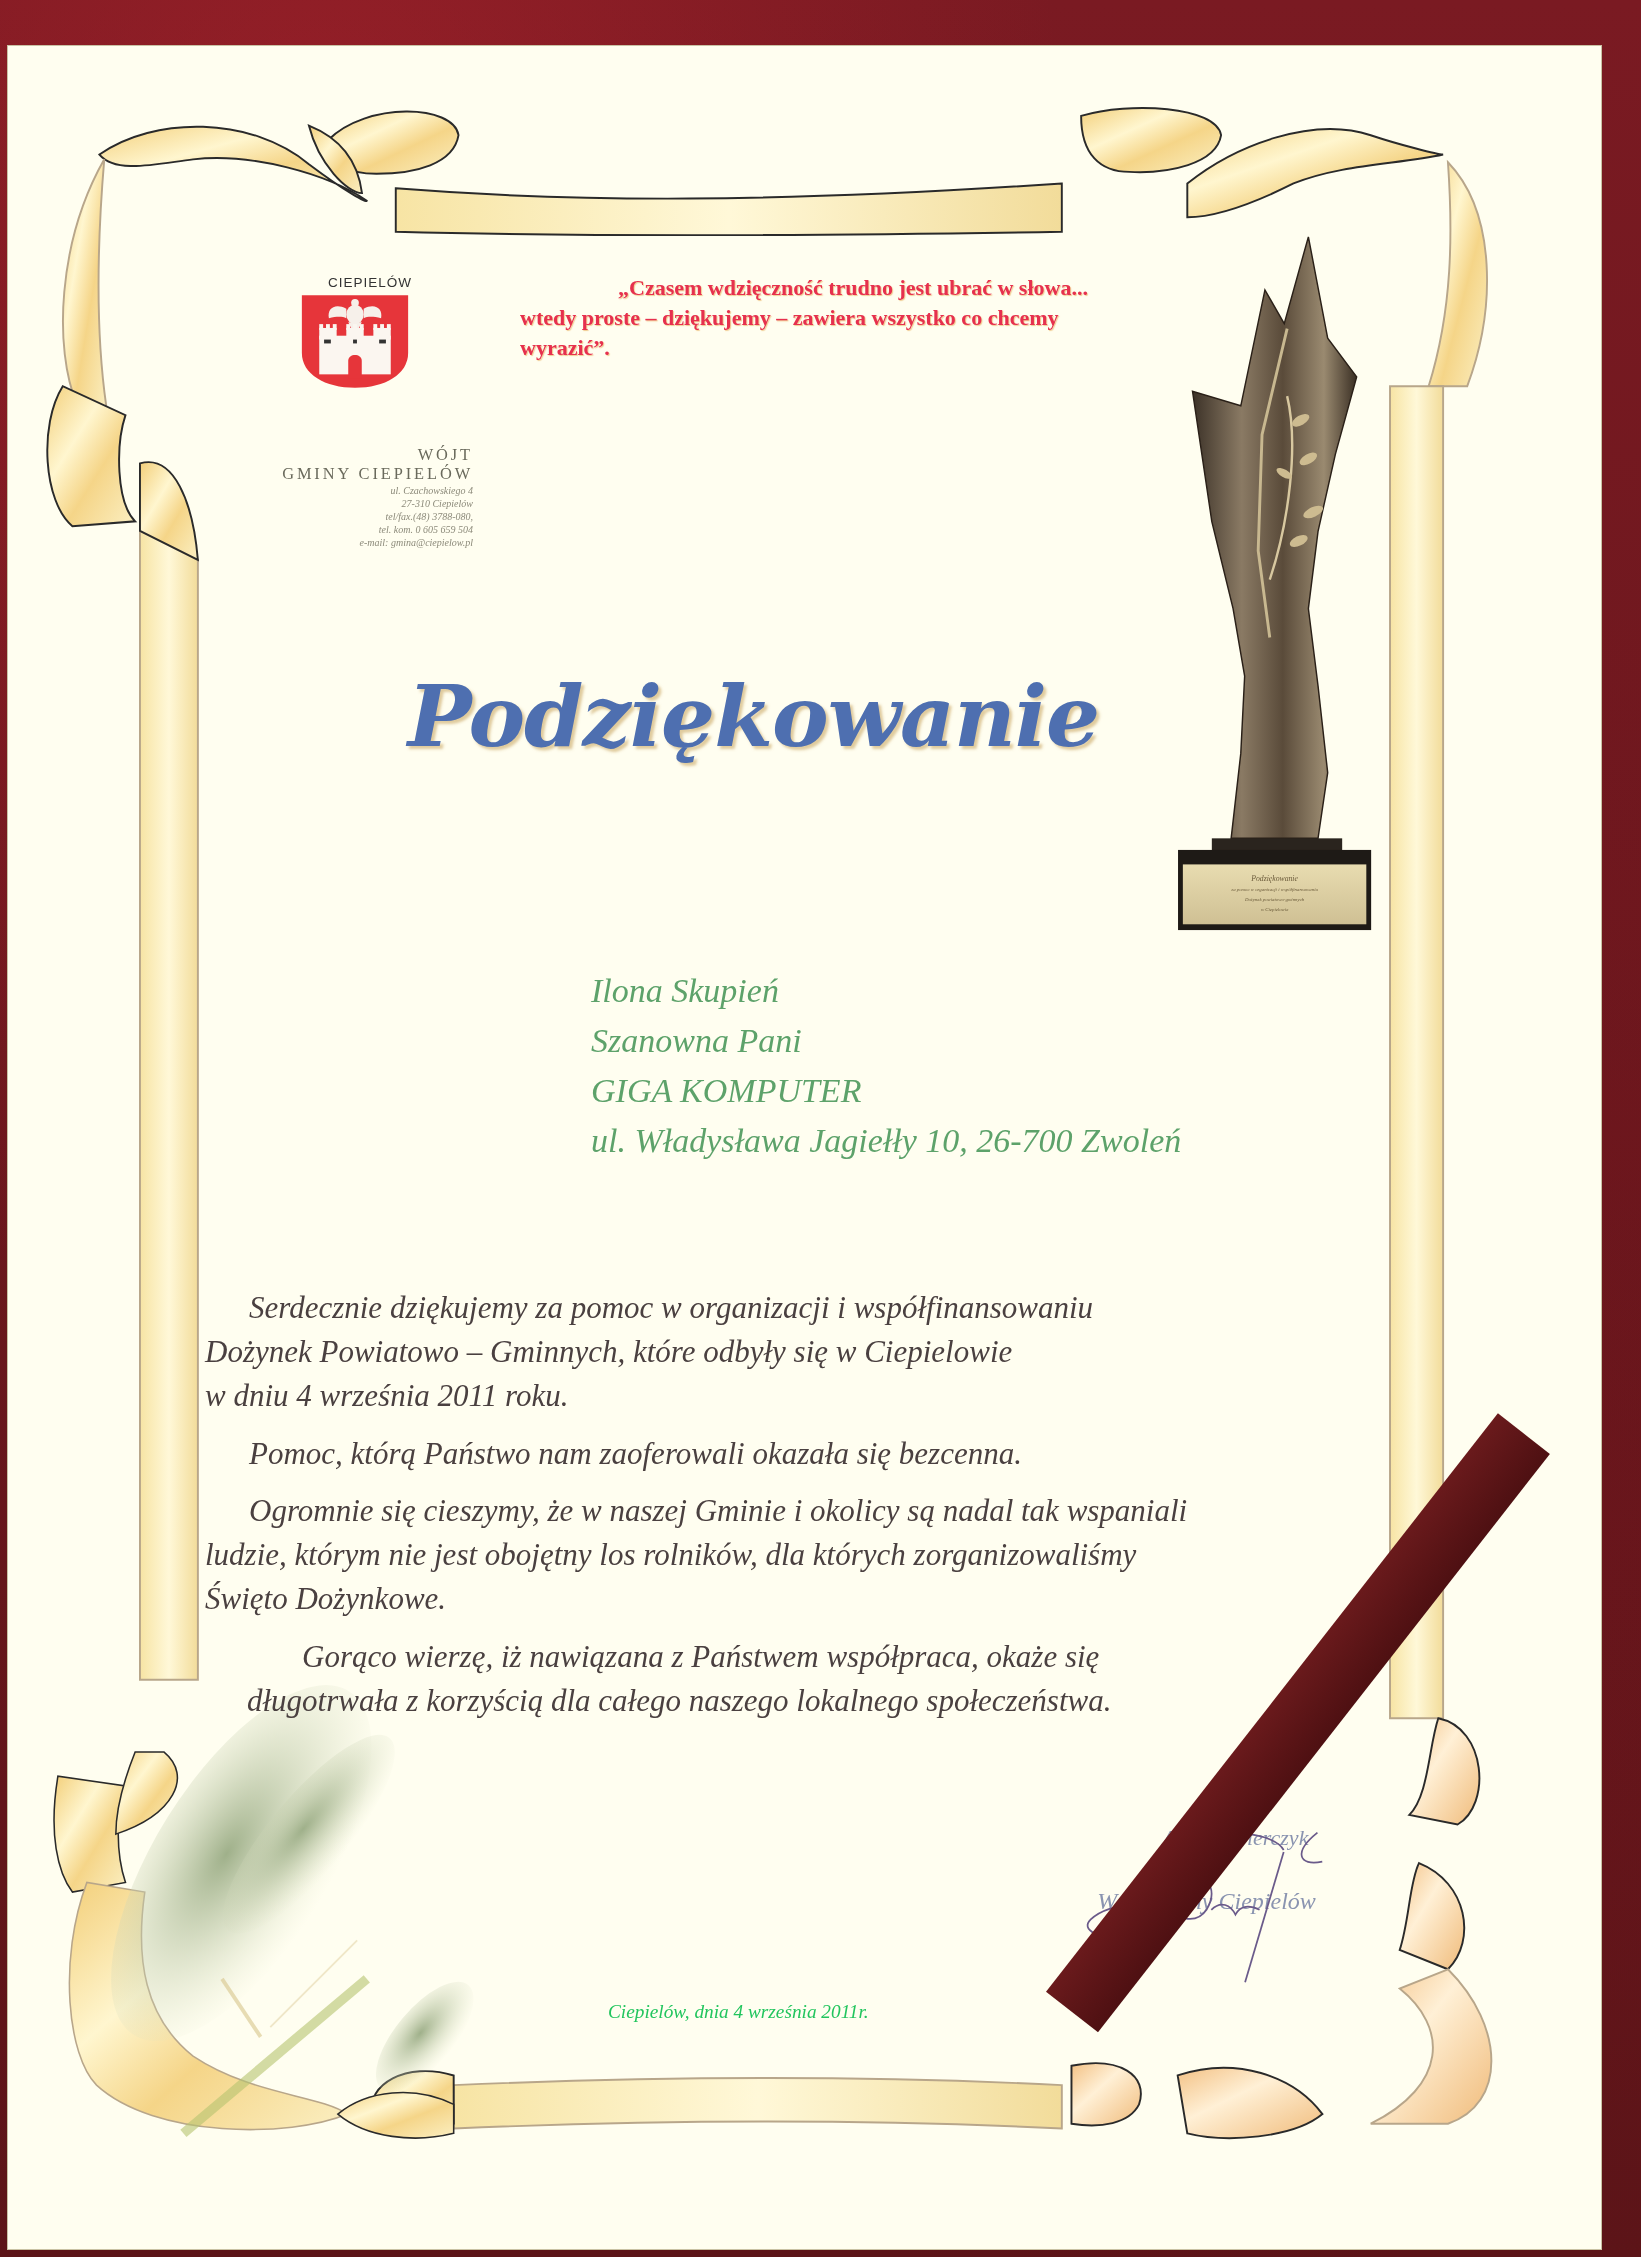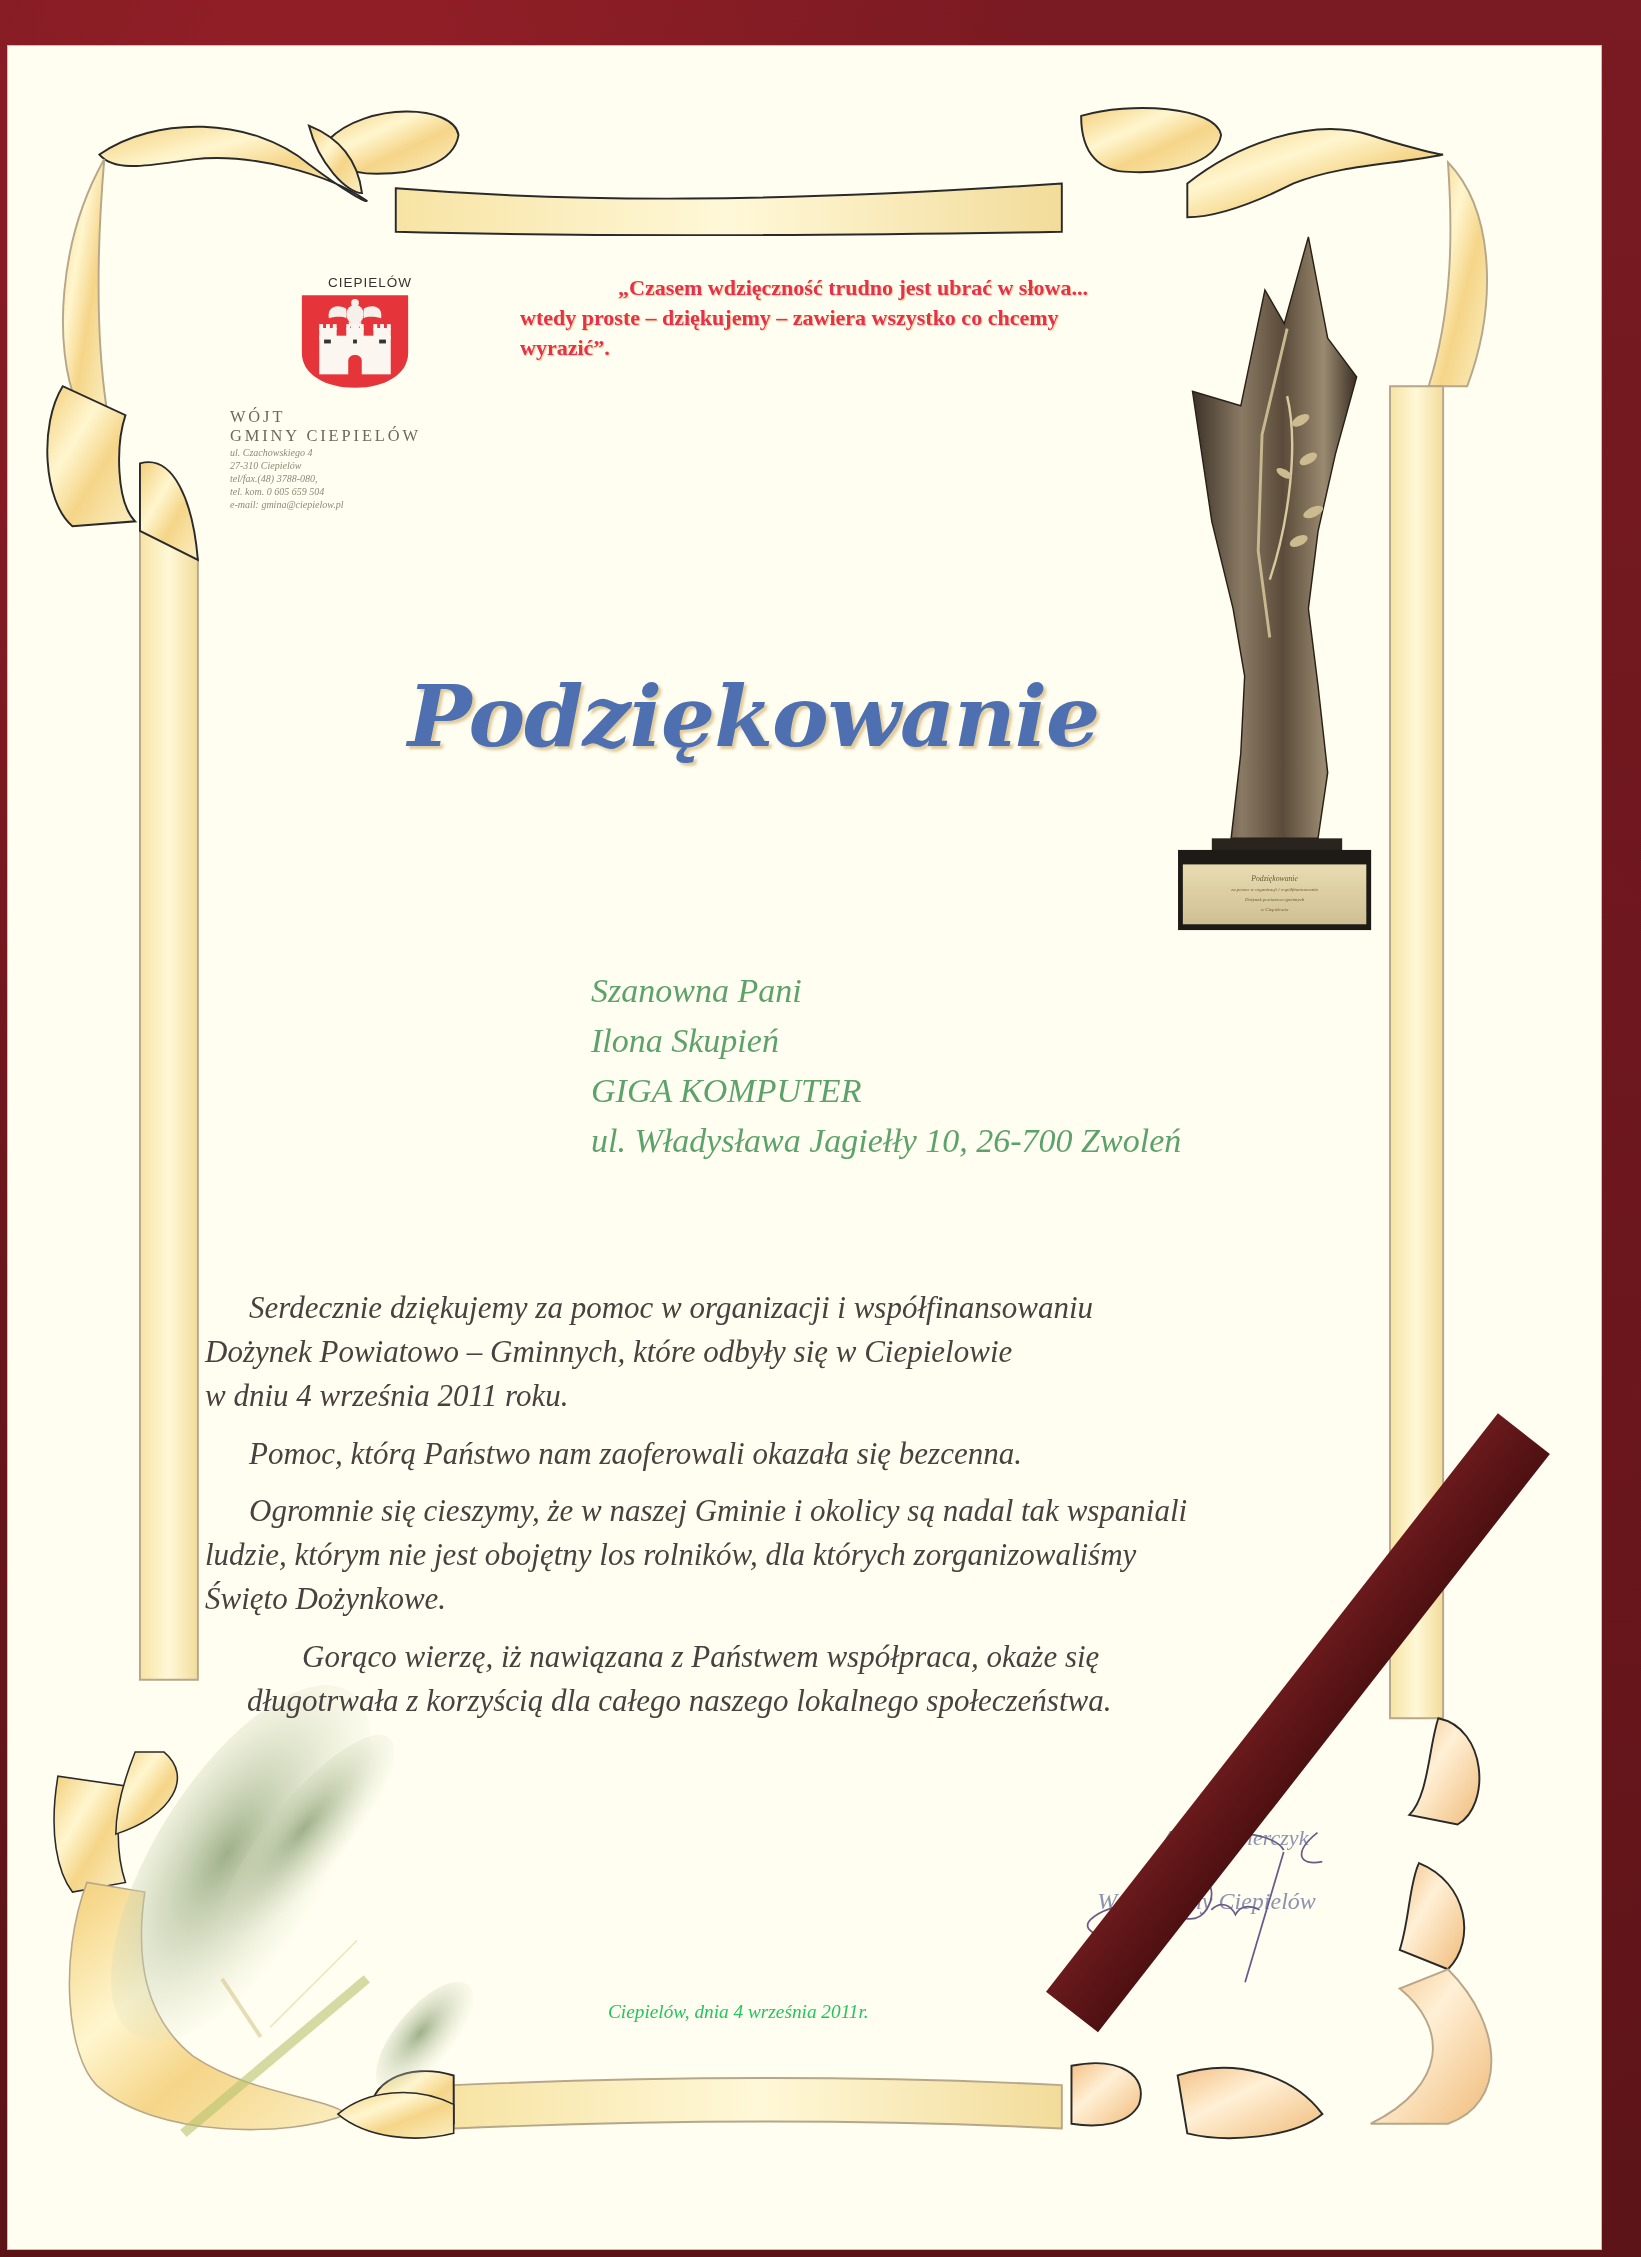--- a/index.html
+++ b/index.html
@@ -18,21 +18,21 @@
   .paper {
     position: absolute; left: 7.7px; top: 46px; width: 1593px; height: 2203px;
     background: #fffef0;
     box-shadow: 0 0 0 1px #c9c2a4;
   }
   .frame-svg { position: absolute; left: 0; top: 0; width: 1641px; height: 2257px; pointer-events: none; }
 
   .crest { position: absolute; left: 290px; top: 275px; width: 122px; text-align: right; }
   .crest-name { font-family: "Liberation Sans", sans-serif; font-size: 13.5px; letter-spacing: 1px; color: #333; margin-bottom: 2.9px; }
   .crest-shield { width: 114px; height: 97px; margin: 0 auto; }
-  .office { position: absolute; left: 230px; top: 407px; width: 243px; text-align: left; color: #6a6a5c; }
+  .office { position: absolute; left: 230px; top: 445px; width: 243px; text-align: right; color: #6a6a5c; }
   .office-title { font-family: "Liberation Serif", serif; font-size: 16.4px; letter-spacing: 2.9px; line-height: 19.3px; }
   .office-line { font-family: "Liberation Serif", serif; font-style: italic; font-size: 10px; line-height: 13px; color: #8c8a7a; }
 
   .motto {
     position: absolute; left: 512px; top: 273px; width: 637px;
     font-family: "Liberation Serif", serif; font-weight: bold;
     color: #e6304e; font-size: 22px; line-height: 30px;
     text-shadow: 1px 1px 1px rgba(230,170,80,0.6);
     margin-left: 8px;
   }
@@ -247,22 +247,22 @@
   <rect x="10" y="655" width="190" height="62" fill="url(#plaque)"></rect>
   <text x="105" y="672" text-anchor="middle" font-family="Liberation Serif, serif" font-style="italic" font-size="8" fill="#6a5a3a">Podziękowanie</text>
   <text x="105" y="683" text-anchor="middle" font-family="Liberation Serif, serif" font-style="italic" font-size="5" fill="#6a5a3a">za pomoc w organizacji i współfinansowaniu</text>
   <text x="105" y="693" text-anchor="middle" font-family="Liberation Serif, serif" font-style="italic" font-size="5" fill="#6a5a3a">Dożynek powiatowo-gminnych</text>
   <text x="105" y="703" text-anchor="middle" font-family="Liberation Serif, serif" font-style="italic" font-size="5" fill="#6a5a3a">w Ciepielowie</text>
 </svg>
 
 <div class="title">Podziękowanie</div>
 
 <div class="recipient">
+  <div>Ilona Skupień</div>
   <div>Szanowna Pani</div>
-  <div>Ilona Skupień</div>
   <div>GIGA KOMPUTER</div>
   <div>ul. Władysława Jagiełły 10, 26-700 Zwoleń</div>
 </div>
 
 <div class="body">
   <p>
     <span class="ind"></span><span>Serdecznie dziękujemy za pomoc w organizacji i współfinansowaniu</span><br>
     <span>Dożynek Powiatowo – Gminnych, które odbyły się w Ciepielowie</span><br>
     <span>w dniu 4 września 2011 roku.</span>
   </p>

